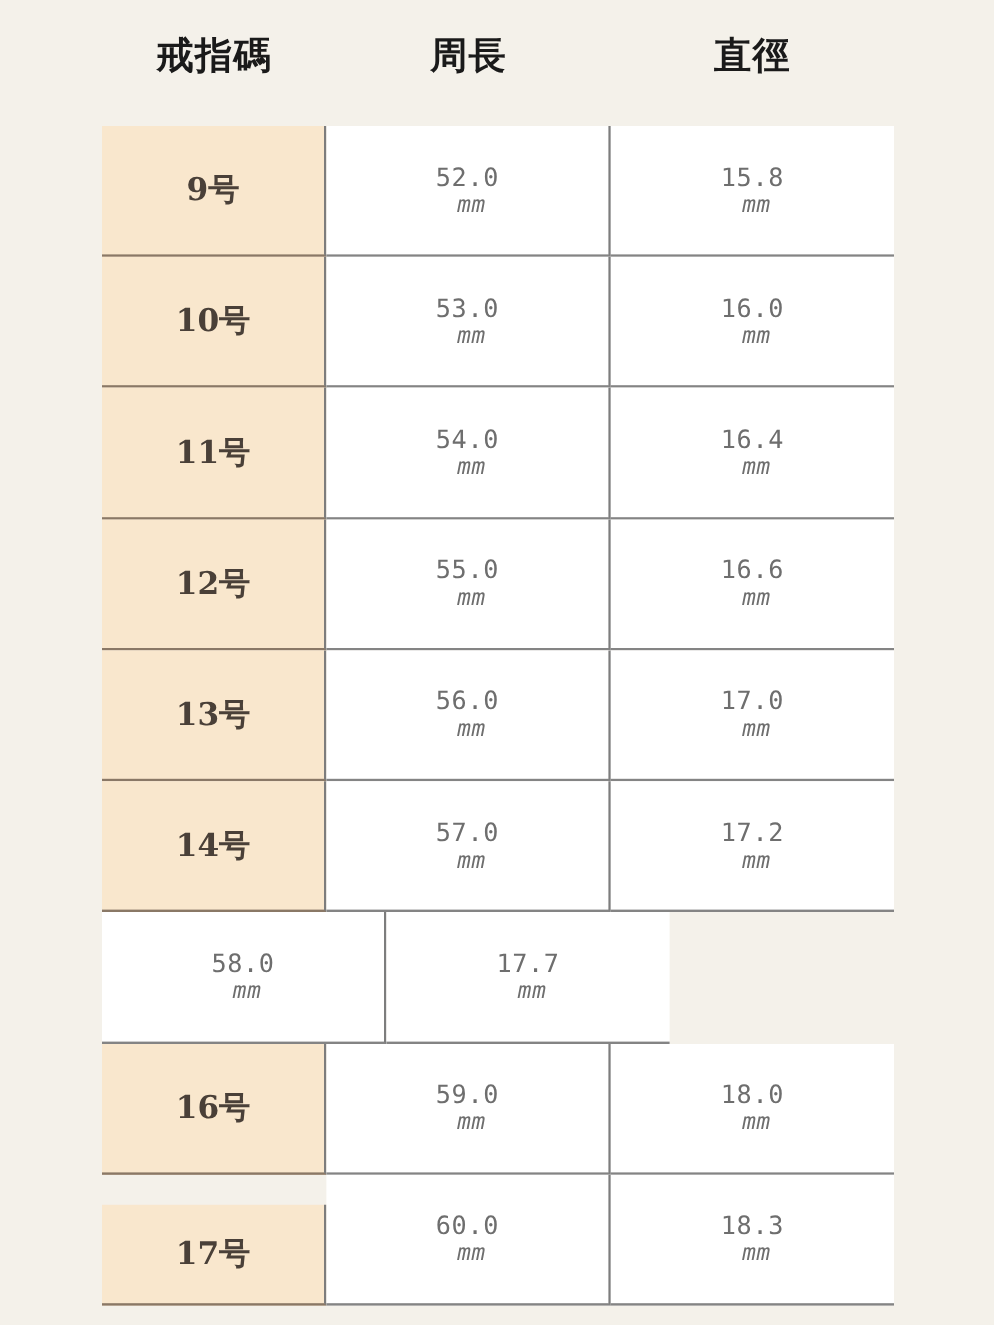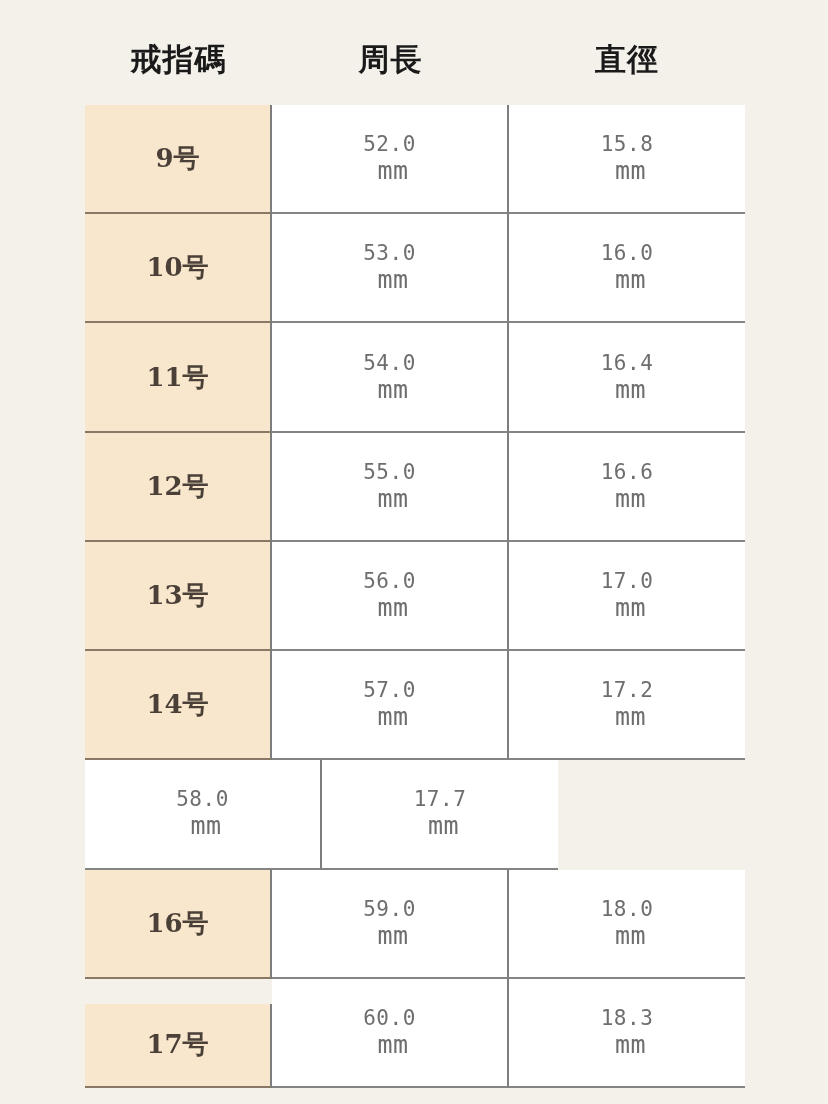--- a/index.html
+++ b/index.html
@@ -22,21 +22,21 @@
     top: 0;
     width: 828px;
     height: 1104px;
     background: #f4f1ea;
   }
 
   
   #chart-header {
     position: absolute;
     left: 85px;
-    top: 28px;
+    top: 16px;
     width: 660px;
     height: 62px;
     display: flex;
     align-items: center;
   }
   .hdr-cell {
     display: flex;
     align-items: center;
     justify-content: center;
     height: 62px;
@@ -112,21 +112,22 @@
   }
   .cell-diam {
     width: 236px;
   }
   .row:first-child .cell-val {
     border-top: 0;
   }
 
   .unit {
     margin-left: 7px;
-    font-size: 25px;
+    font-size: 19px;
+    font-style: italic;
   }
 </style>
 </head>
 <body>
 
 <div id="page">
 
   <div id="chart-header">
     <div class="hdr-cell hdr-col1">戒指碼</div>
     <div class="hdr-cell hdr-col2">周長</div>

